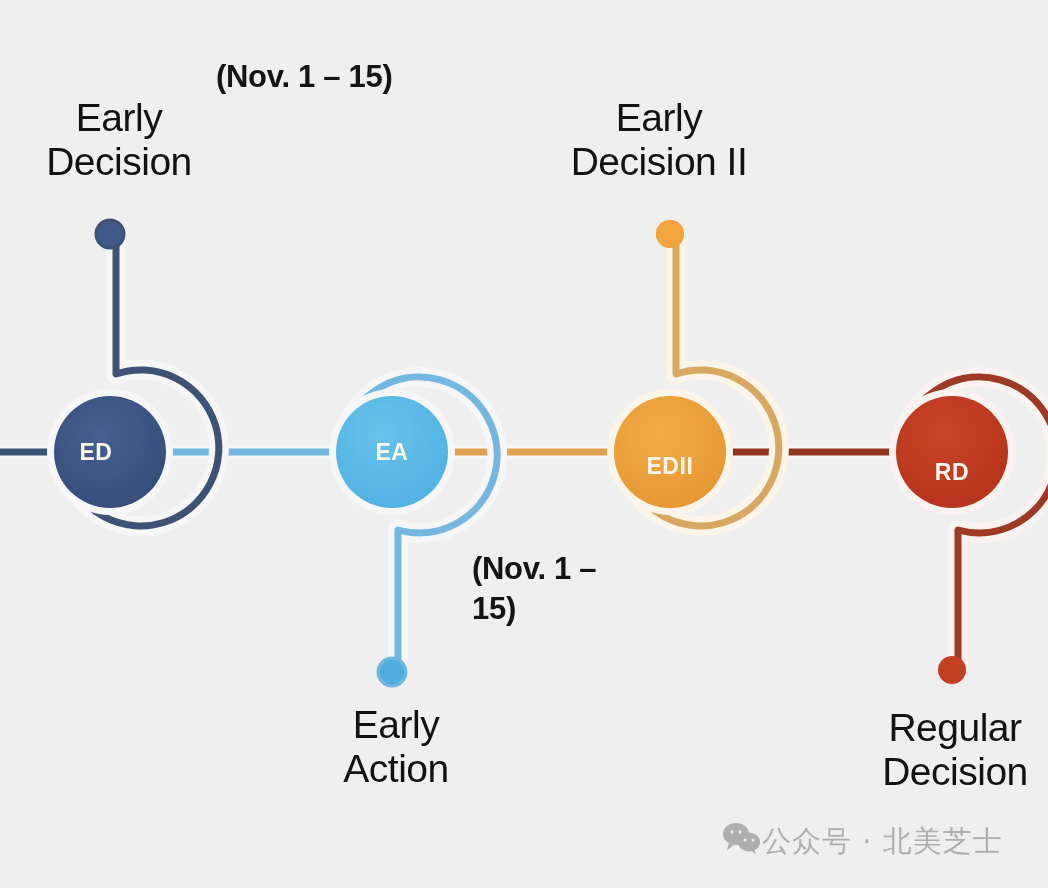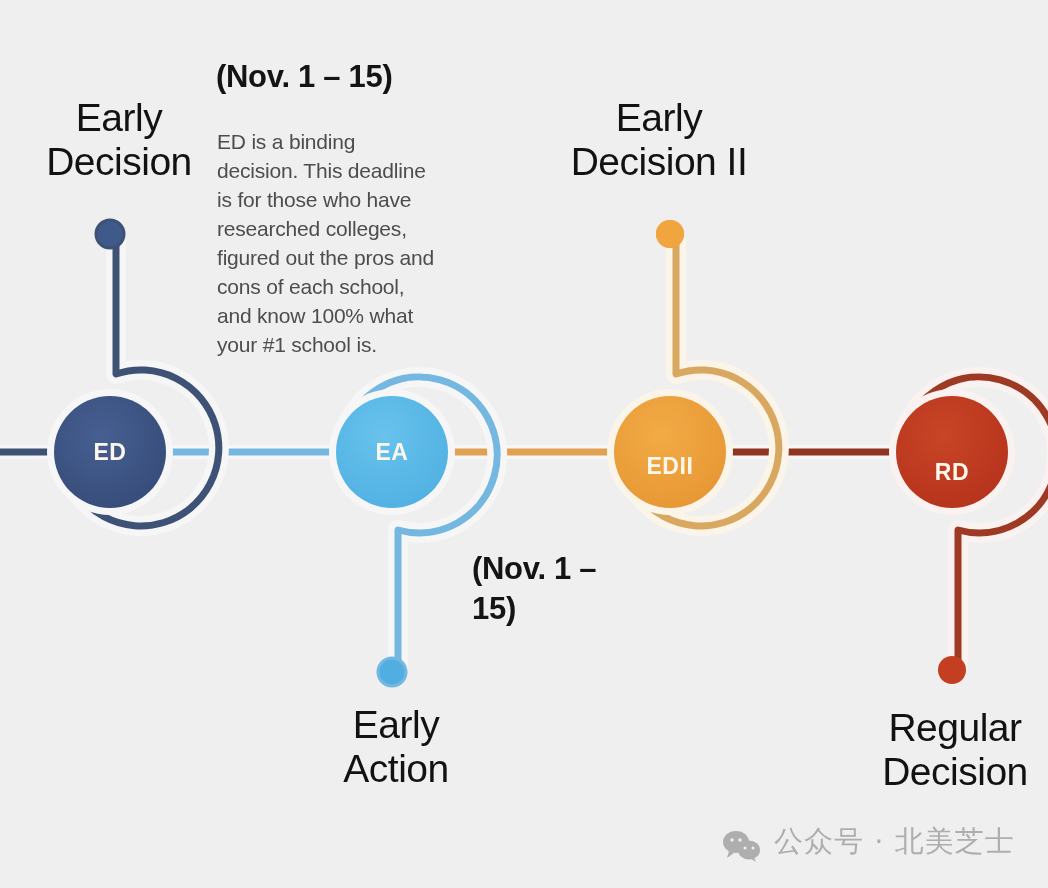--- a/index.html
+++ b/index.html
@@ -82,22 +82,21 @@
   #body-ed      { left: 217px; top: 128px; width: 218px; }
   #body-edii    { left: 779px; top: 128px; width: 252px; }
   #body-ea      { left: 474px; top: 662px; width: 200px; }
 
   
   #watermark {
     position: absolute;
     left: 722px;
     top: 822px;
     display: flex;
-    align-items: flex-end;
-    gap: 12px;
+    align-items: flex-start;
     opacity: 0.92;
   }
   #watermark .wm-text {
     color: #a9a9a9;
     font-size: 29px;
     letter-spacing: 1px;
     font-family: "DejaVu Sans", sans-serif;
   }
   .wechat-icon { display: block; }
 </style>
@@ -189,21 +188,21 @@
     <g>
       <path d="M 904 452 L 904 434 A 78 78 0 1 1 958 530 L 958 666" fill="none" stroke="#f9f2f0" stroke-width="20" stroke-linecap="round" stroke-linejoin="round"></path>
       <path d="M 904 452 L 904 434 A 78 78 0 1 1 958 530 L 958 666" fill="none" stroke="#9e3a23" stroke-width="7" stroke-linecap="round" stroke-linejoin="round"></path>
       <circle cx="952" cy="452" r="63" fill="#f9f2f0"></circle>
       <circle cx="952" cy="452" r="56" fill="url(#gRd)"></circle>
       <circle cx="952" cy="670" r="14" fill="#c43f22"></circle>
     </g>
   </svg>
 
   <div class="node-hit" style="left:110px; top:452px; width:112px; height:112px;"></div>
-  <div class="node-label" style="left:110px; top:452px;">ED</div>
+  <div class="node-label" style="left:96px; top:452px;">ED</div>
 
   <div class="node-hit" style="left:392px; top:452px; width:112px; height:112px;"></div>
   <div class="node-label" style="left:392px; top:452px;">EA</div>
 
   <div class="node-hit" style="left:670px; top:452px; width:112px; height:112px;"></div>
   <div class="node-label" style="left:670px; top:466px;">EDII</div>
 
   <div class="node-hit" style="left:952px; top:452px; width:112px; height:112px;"></div>
   <div class="node-label" style="left:952px; top:472px;">RD</div>
 
@@ -217,21 +216,20 @@
 Action</div>
 
   <div class="heading" id="head-rd">Regular
 Decision</div>
 
   <div class="date-label" id="date-ed">(Nov. 1 – 15)</div>
 
 
   <div class="date-label" id="date-ea">(Nov. 1 – 15)</div>
 
-  <div class="body-text" id="body-ed">ED is a binding decision. This deadline is for those who have researched colleges, figured out the pros and cons of each school, and know 100% what your #1 school is.</div>
 
 
 
   <div id="watermark">
     <span>
       <svg class="wechat-icon" width="40" height="32" viewBox="0 0 40 32">
         <ellipse cx="14" cy="12" rx="13" ry="11" fill="#a9a9a9"></ellipse>
         <path d="M 7 21 L 5 28 L 12 23 Z" fill="#a9a9a9"></path>
         <ellipse cx="27" cy="20" rx="11" ry="9.5" fill="#a9a9a9"></ellipse>
         <path d="M 32 27 L 34 32 L 28 28 Z" fill="#a9a9a9"></path>

